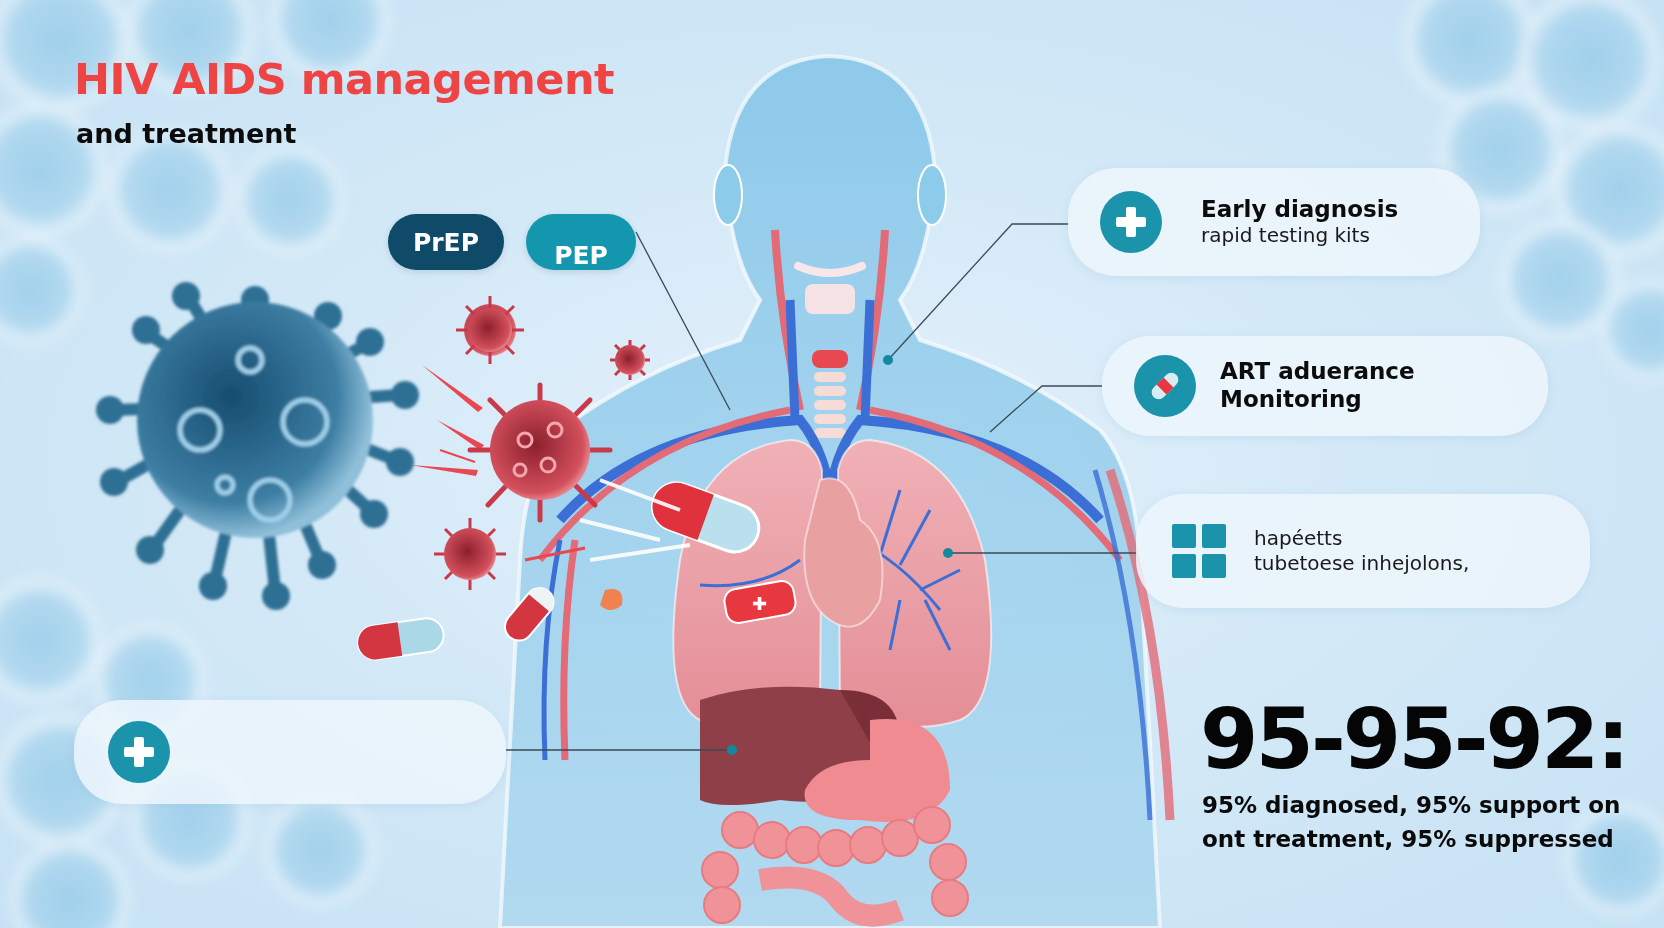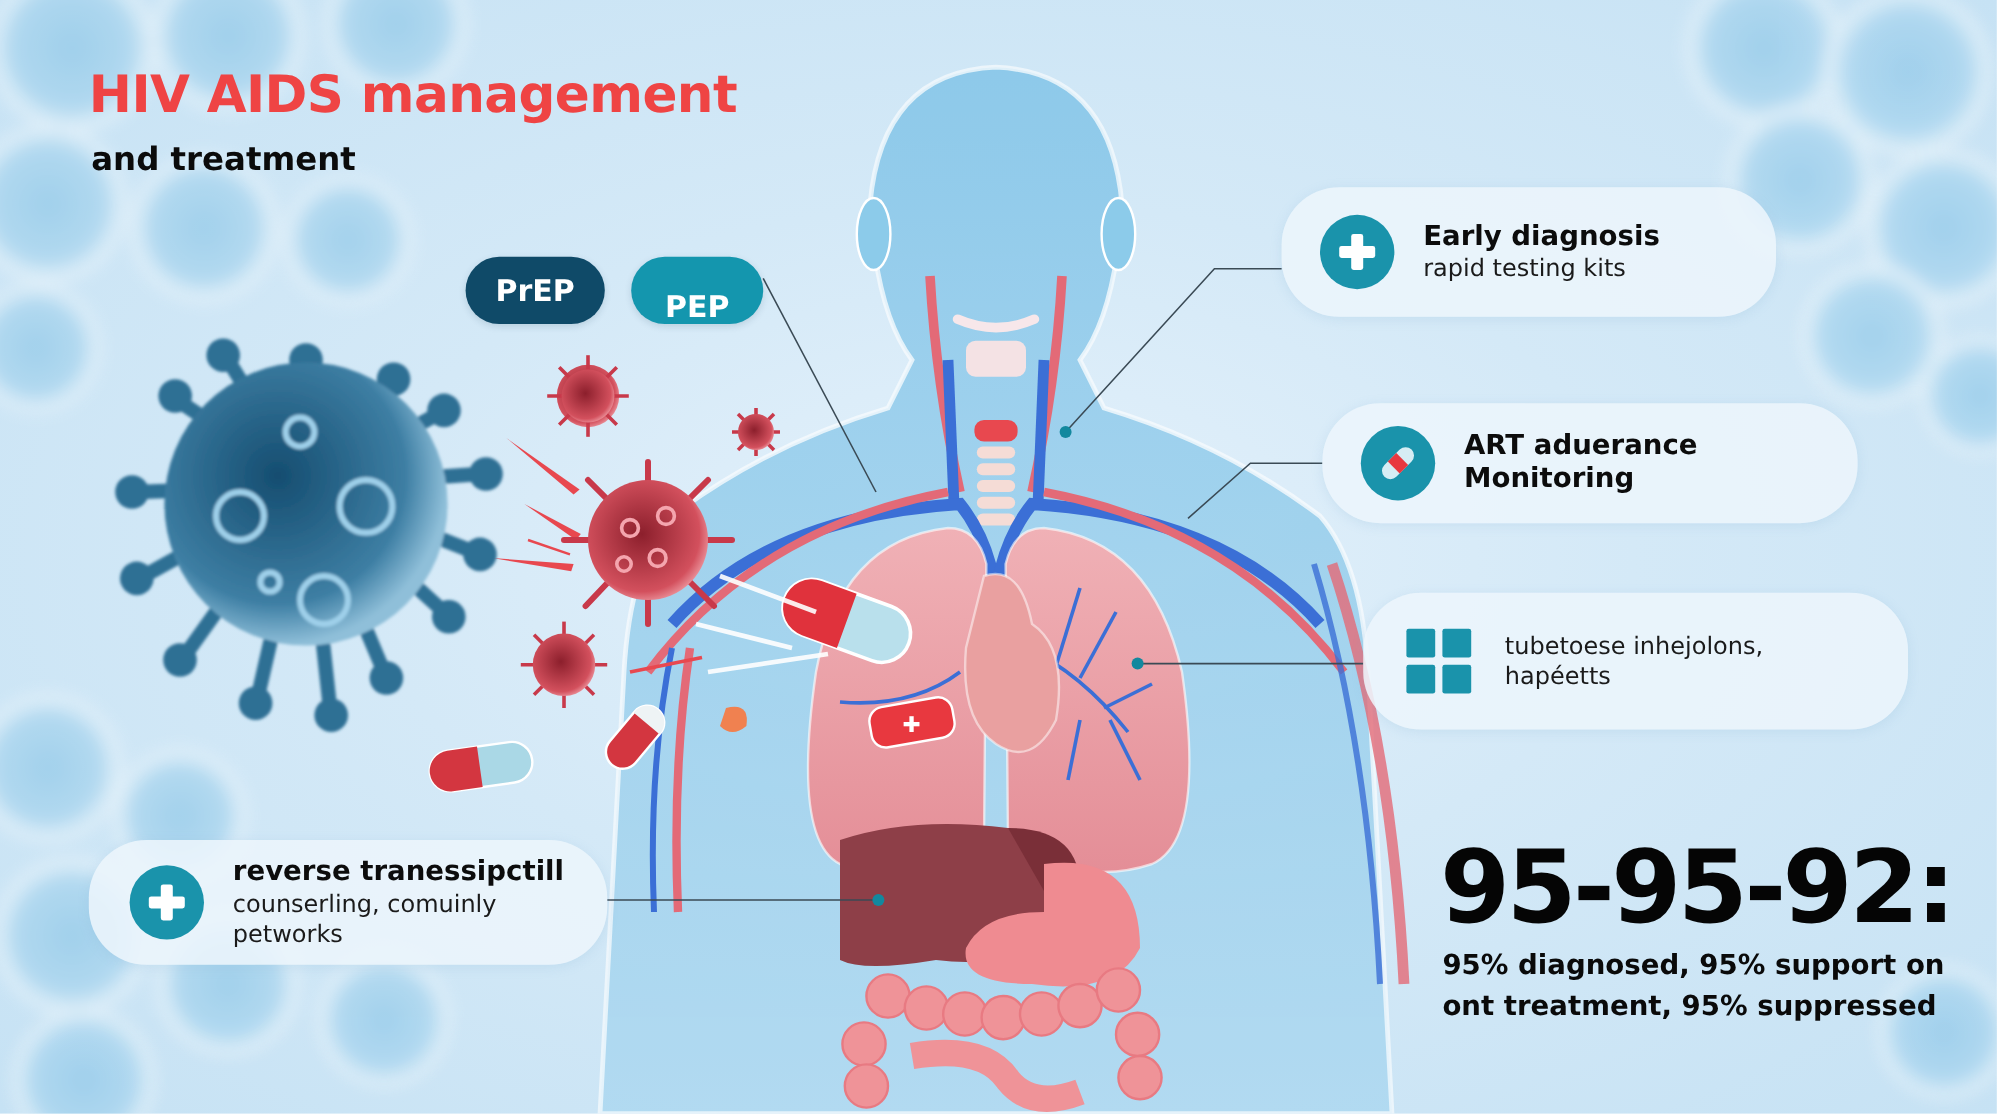--- a/index.html
+++ b/index.html
@@ -41,21 +41,21 @@
   }
   .card .icon {
     flex: 0 0 auto; width: 62px; height: 62px; border-radius: 50%;
     background: #1a93ab; display: flex; align-items: center; justify-content: center;
     margin-left: 32px; margin-right: 24px;
   }
   .card .txt { display: flex; flex-direction: column; }
   .card .hd { font-weight: bold; font-size: 23px; color: #0c0c0c; line-height: 1.2; }
   .card .sb { font-size: 20px; color: #1a1a1a; line-height: 1.25; }
 
-  .card.c1 { left: 1068px; top: 156px; width: 412px; height: 108px; }
+  .card.c1 { left: 1068px; top: 168px; width: 412px; height: 108px; gap: 15px; }
   .card.c2 { left: 1102px; top: 336px; width: 446px; height: 100px; }
   .card.c3 { left: 1136px; top: 494px; width: 454px; height: 114px; }
   .card.c3 .icon { background: transparent; border-radius: 0; }
   .card.c4 { left: 74px; top: 700px; width: 432px; height: 104px; }
   .card.c4 .icon { margin-left: 34px; }
 
   .plus {
     position: relative; width: 30px; height: 30px;
   }
   .plus::before, .plus::after {
@@ -378,30 +378,26 @@
 <div class="card c3">
   <div class="icon">
     <div class="grid4">
         <span></span>
         <span></span>
         <span></span>
         <span></span>
       </div>
   </div>
   <div class="txt">
+    <span class="sb">hapéetts</span>
     <span class="sb">tubetoese inhejolons,</span>
-    <span class="sb">hapéetts</span>
   </div>
 </div>
 
 <div class="card c4">
   <div class="icon">
       <div class="plus"></div>
     </div>
-  <div class="txt">
-    <span class="hd">reverse tranessipctill</span>
-    <span class="sb">counserling, comuinly petworks</span>
-  </div>
 </div>
 
 <div class="stat-big">95-95-92:</div>
 <div class="stat-line l1">95% diagnosed, 95% support  on</div>
 <div class="stat-line l2">ont treatment, 95% suppressed</div>
 
 </body></html>

